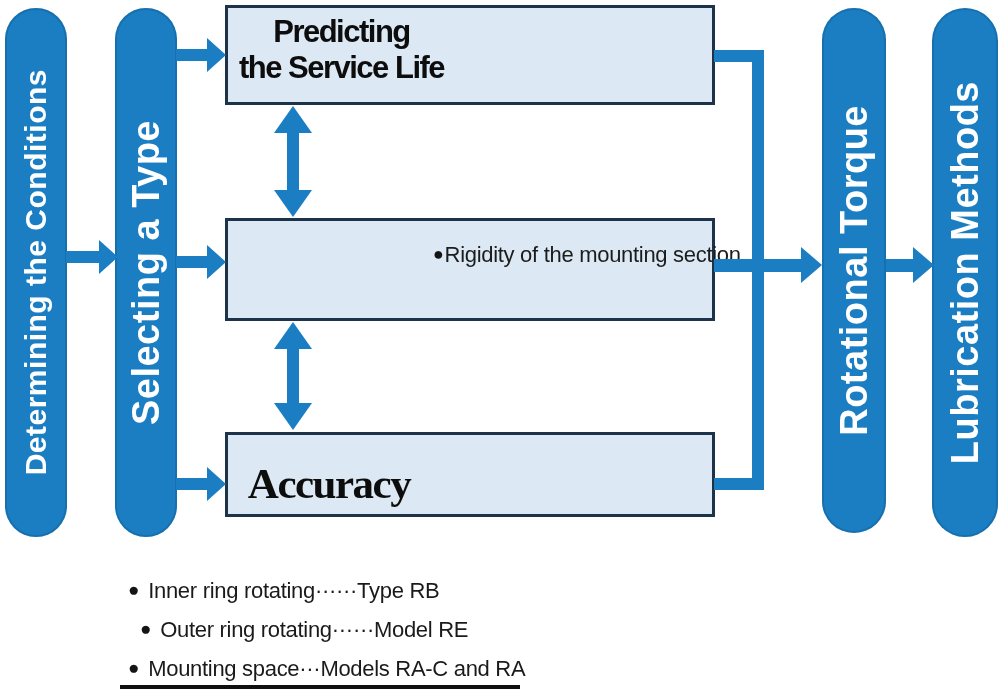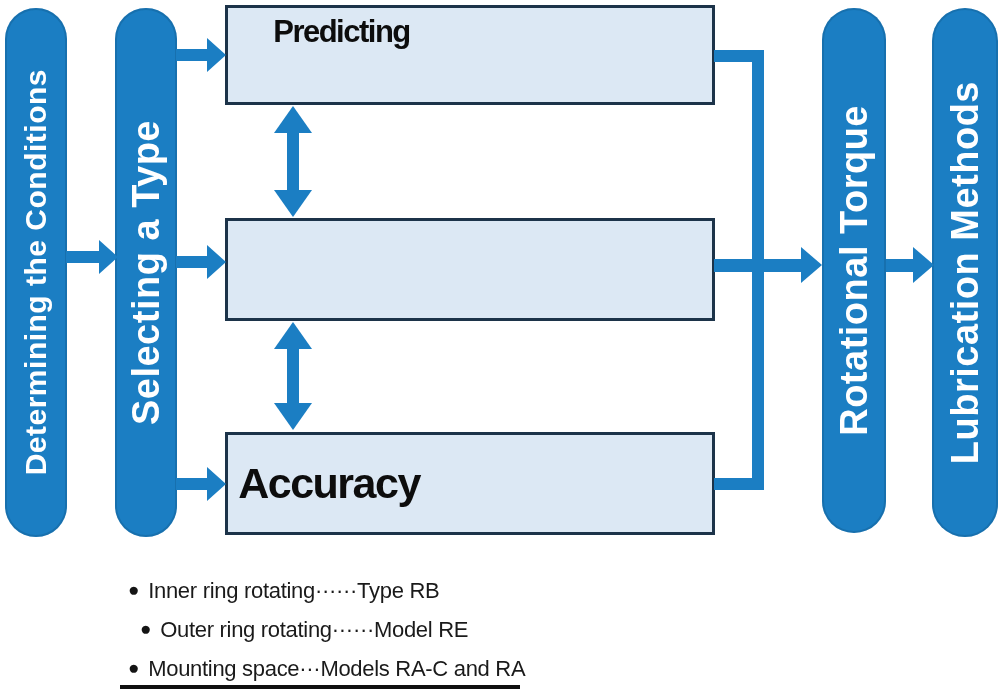--- a/index.html
+++ b/index.html
@@ -62,29 +62,31 @@
   <div class="pill" style="left:822px;top:8px;width:64px;height:525px;">
     <span class="vtext" style="font-size:38px;">Rotational Torque</span>
   </div>
   <div class="pill" style="left:932px;top:8px;width:66px;height:529px;">
     <span class="vtext" style="font-size:38px;">Lubrication Methods</span>
   </div>
 
   <div class="pbox" style="left:225px;top:5px;width:490px;height:100px;">
     <div class="title" style="left:6px;top:6px;width:215px;font-size:31px;">
       <div>Predicting</div>
+      <div>the Service Life</div>
     </div>
   </div>
 
   <div class="pbox" style="left:225px;top:218px;width:490px;height:103px;">
     <div class="bullets" style="left:205px;top:17px;">
+      <div><span class="bullet-dot">●</span><span>Rigidity of the mounting section</span></div>
     </div>
   </div>
 
-  <div class="pbox" style="left:225px;top:432px;width:490px;height:103px;">
+  <div class="pbox" style="left:225px;top:432px;width:490px;height:85px;font-family:Liberation Serif, serif;">
     <div class="title" style="left:6px;top:24px;width:190px;font-size:43px;">Accuracy</div>
   </div>
 
   <div>
     <div class="shaft-h" style="left:66px;top:251px;width:35px;height:12px;"></div>
     <div class="head-right" style="left:99px;top:240px;"></div>
   </div>
 
   <div>
     <div class="shaft-h" style="left:176px;top:49px;width:33px;height:12px;"></div>

